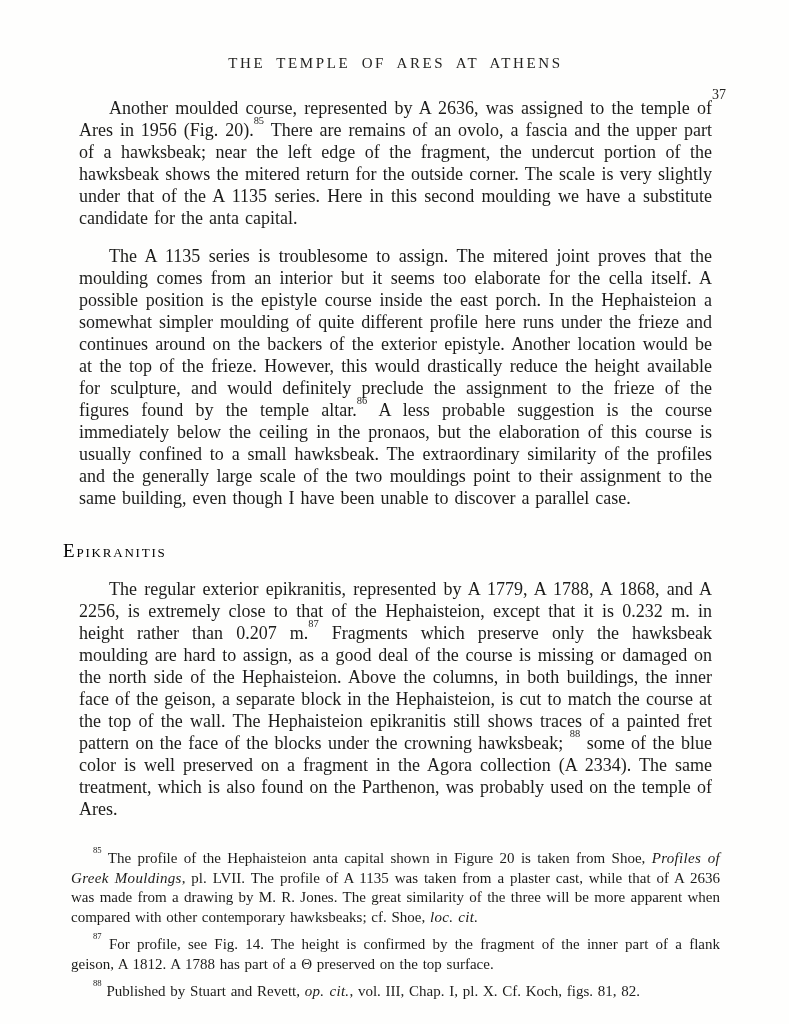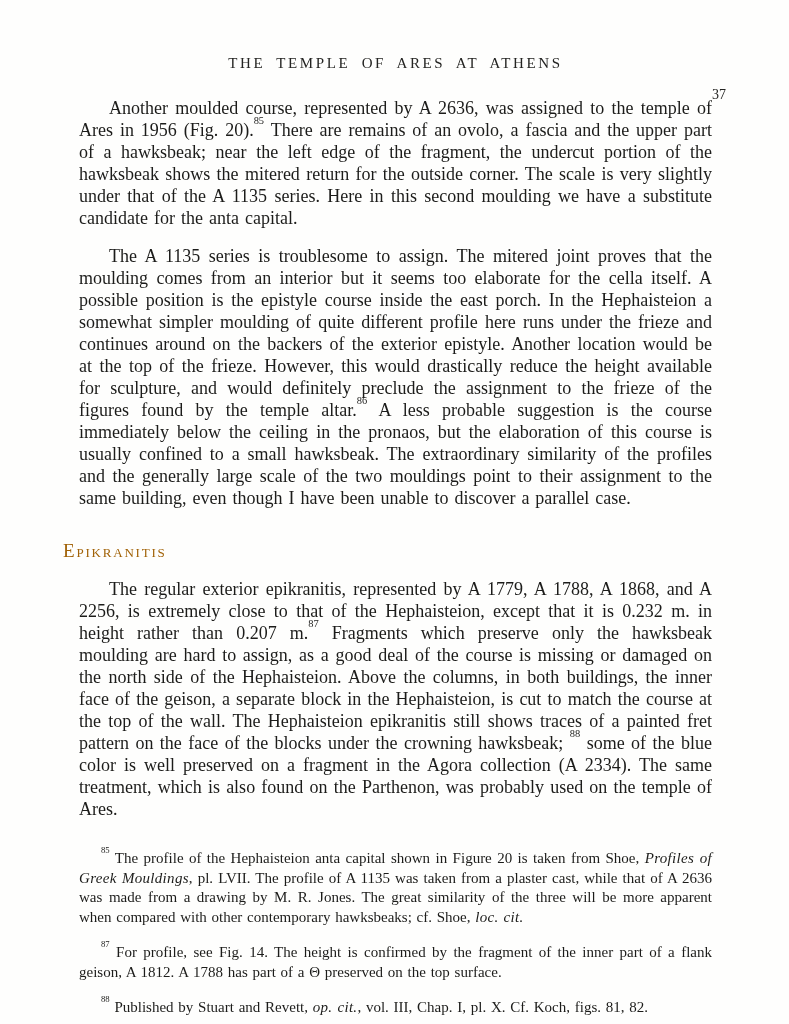--- a/index.html
+++ b/index.html
@@ -60,28 +60,28 @@
     position: relative;
     top: -0.48em;
     letter-spacing: 0;
   }
   .section-heading {
     margin: 31px 0 15px 0;
     font-weight: normal;
     font-size: 19px;
     font-variant: small-caps;
     letter-spacing: 1.8px;
-    color: #a16207;
+    color: #000000;
   }
   
   .footnotes {
     margin-top: 29px;
   }
   .footnotes p {
-    margin: 16px;
+    margin: 8px;
     font-size: 15px;
     line-height: 19.5px;
     text-align: justify;
     text-indent: 22px;
     word-spacing: 1px;
   }
   .footnotes i {
     letter-spacing: 0.3px;
   }
 </style>

